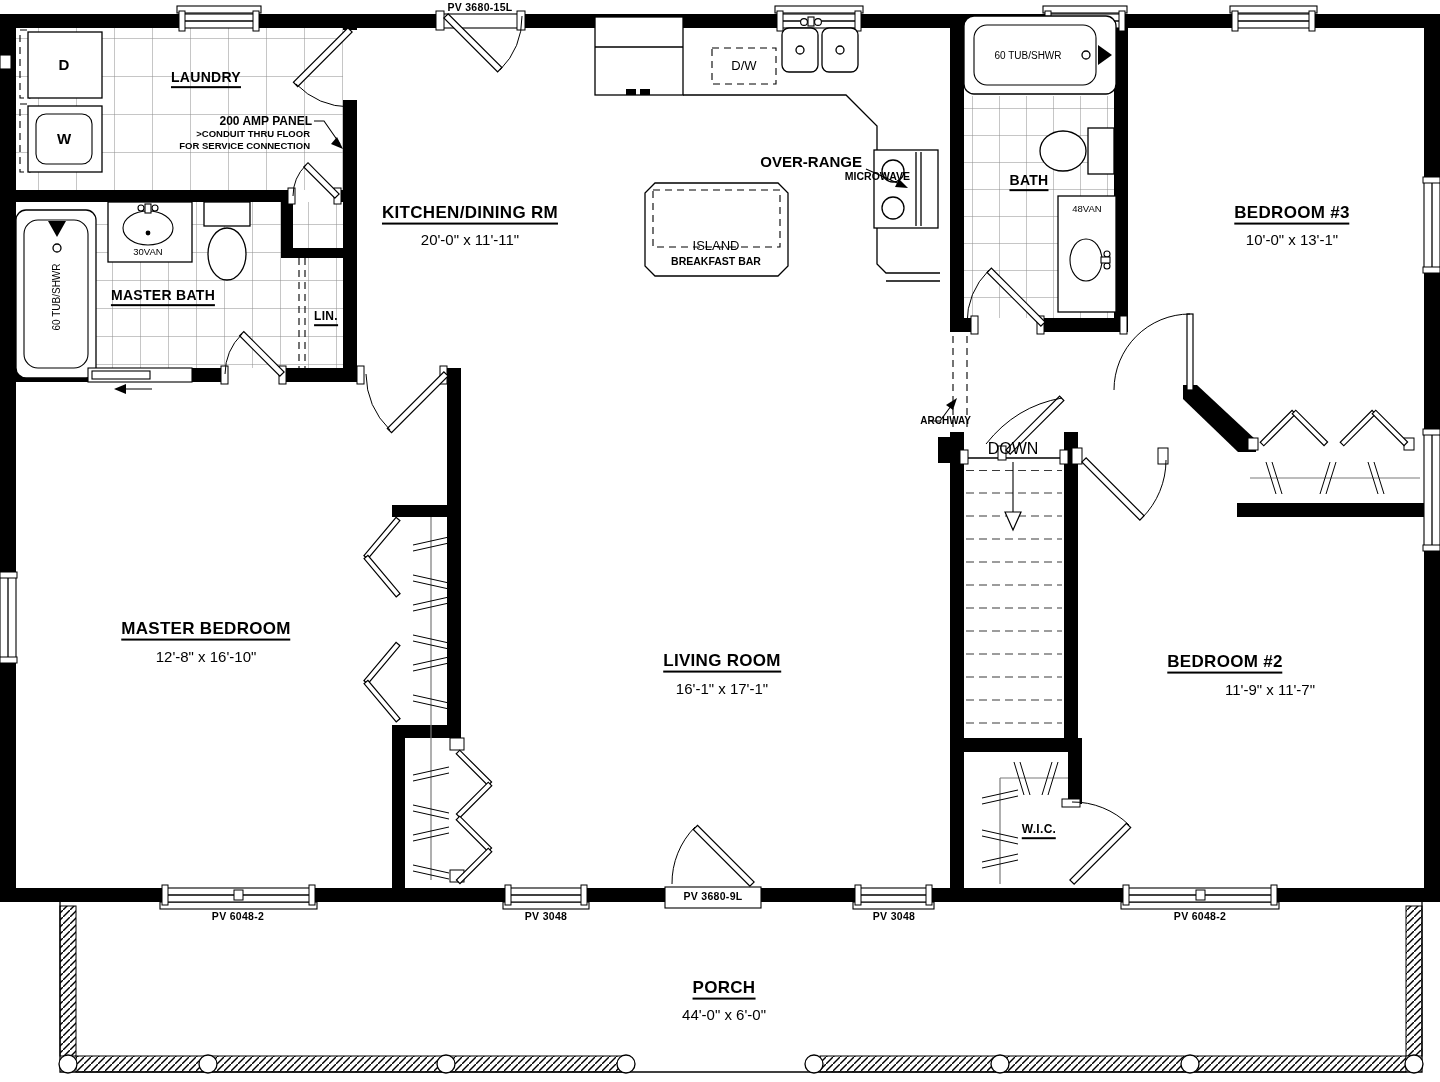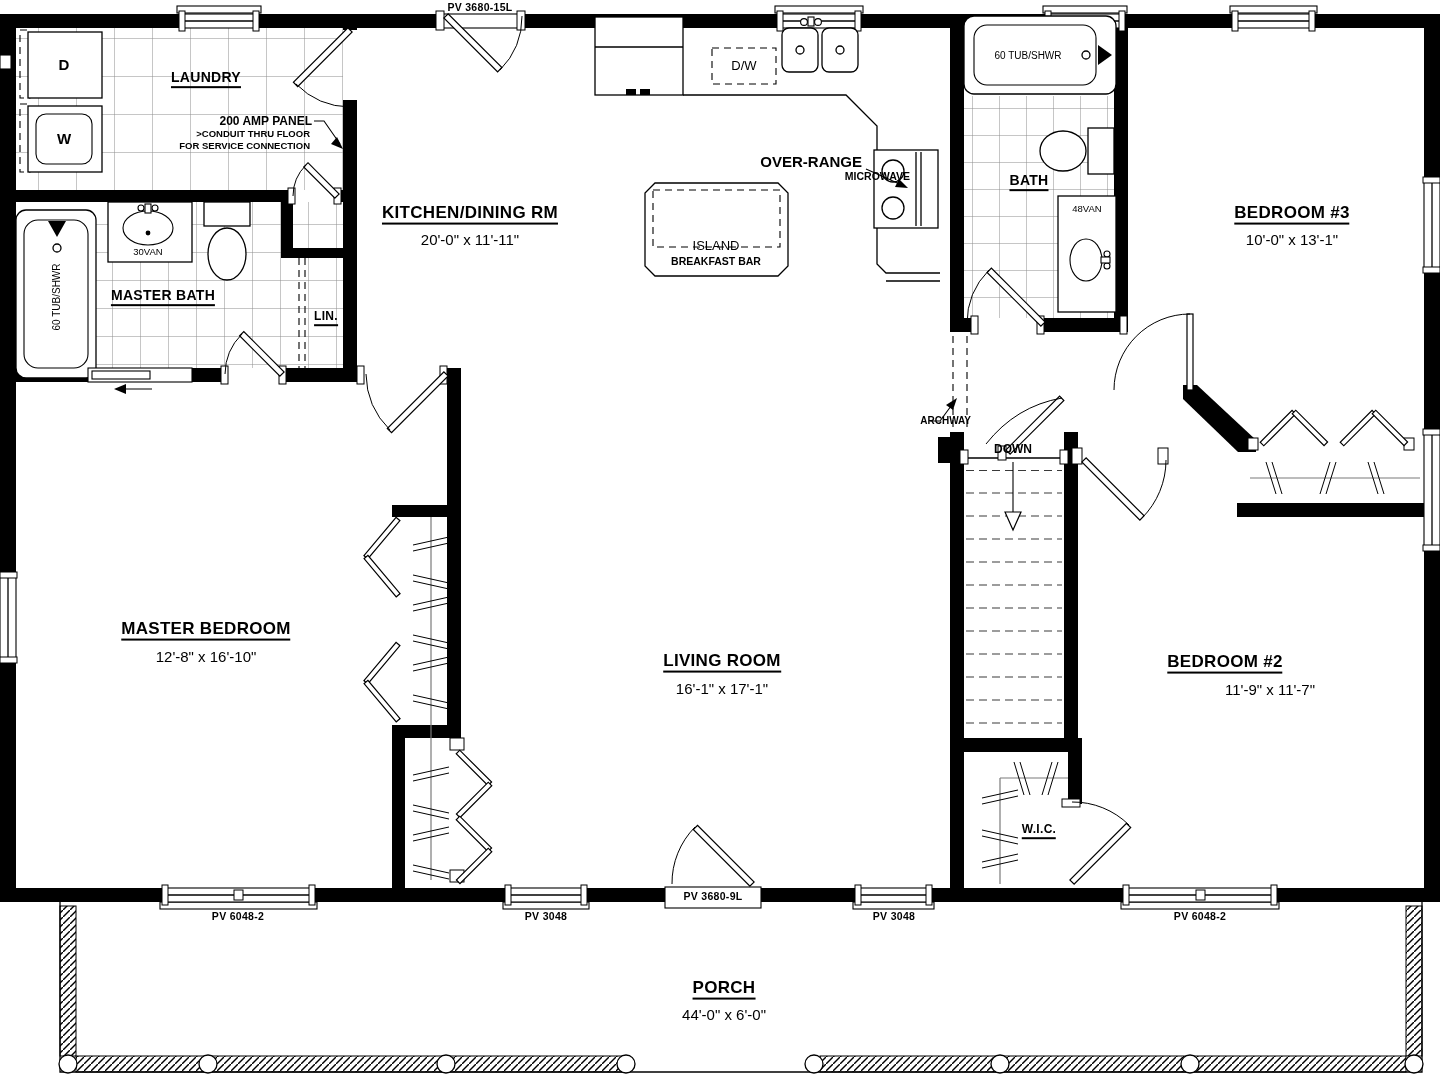--- a/index.html
+++ b/index.html
@@ -452,21 +452,21 @@
 <div class="lbl" style="left:1087px;top:209px;font-size:9.5px;">48VAN</div>
 
 <div class="lbl note" style="left:862px;top:162px;font-size:15px;">OVER-RANGE</div>
 <div class="lbl note" style="left:862px;top:177px;font-size:10.5px;margin-left:48px;">MICROWAVE</div>
 
 <div class="lbl note" style="left:312px;top:121px;font-size:12px;">200 AMP PANEL</div>
 <div class="lbl note" style="left:310px;top:134px;">&gt;CONDUIT THRU FLOOR</div>
 <div class="lbl note" style="left:310px;top:146px;">FOR SERVICE CONNECTION</div>
 
 <div class="lbl note" style="left:927px;top:421px;font-size:10px;margin-left:44px;">ARCHWAY</div>
-<div class="lbl" style="left:1013px;top:449px;font-size:12px;font-weight:bold;">DOWN</div>
+<div class="lbl" style="left:1013px;top:449px;font-size:16px;font-weight:normal;">DOWN</div>
 
 <div class="lbl pv" style="left:480px;top:8px;">PV 3680-15L</div>
 <div class="lbl pv" style="left:238px;top:917px;">PV 6048-2</div>
 <div class="lbl pv" style="left:546px;top:917px;">PV 3048</div>
 <div class="lbl pv" style="left:713px;top:897px;">PV 3680-9L</div>
 <div class="lbl pv" style="left:894px;top:917px;">PV 3048</div>
 <div class="lbl pv" style="left:1200px;top:917px;">PV 6048-2</div>
 
 </div>
 

